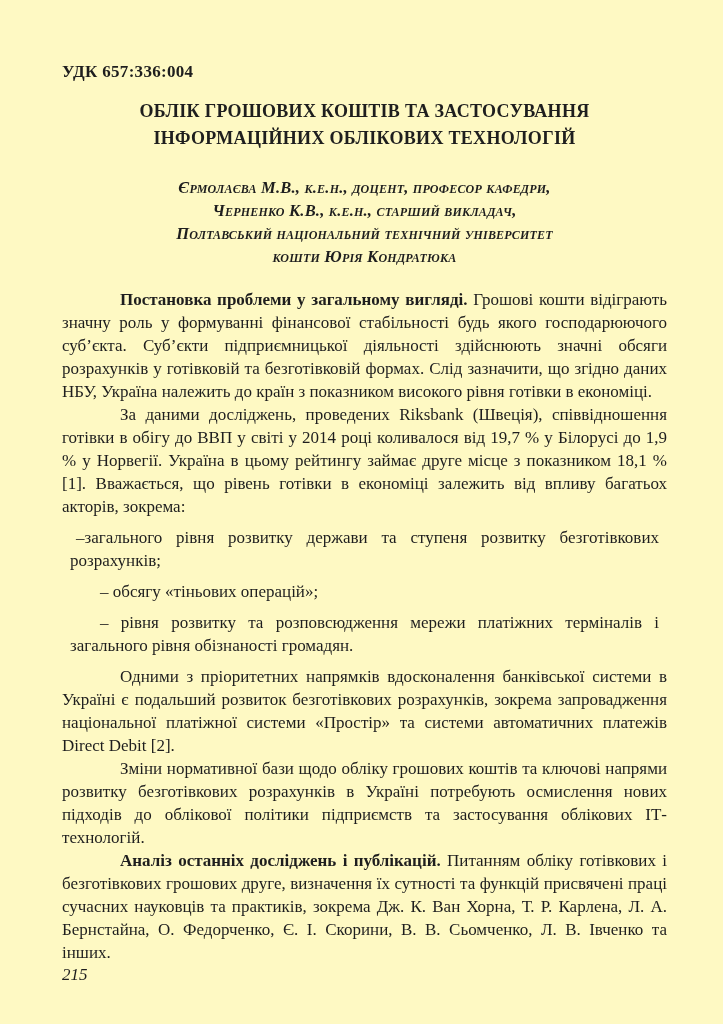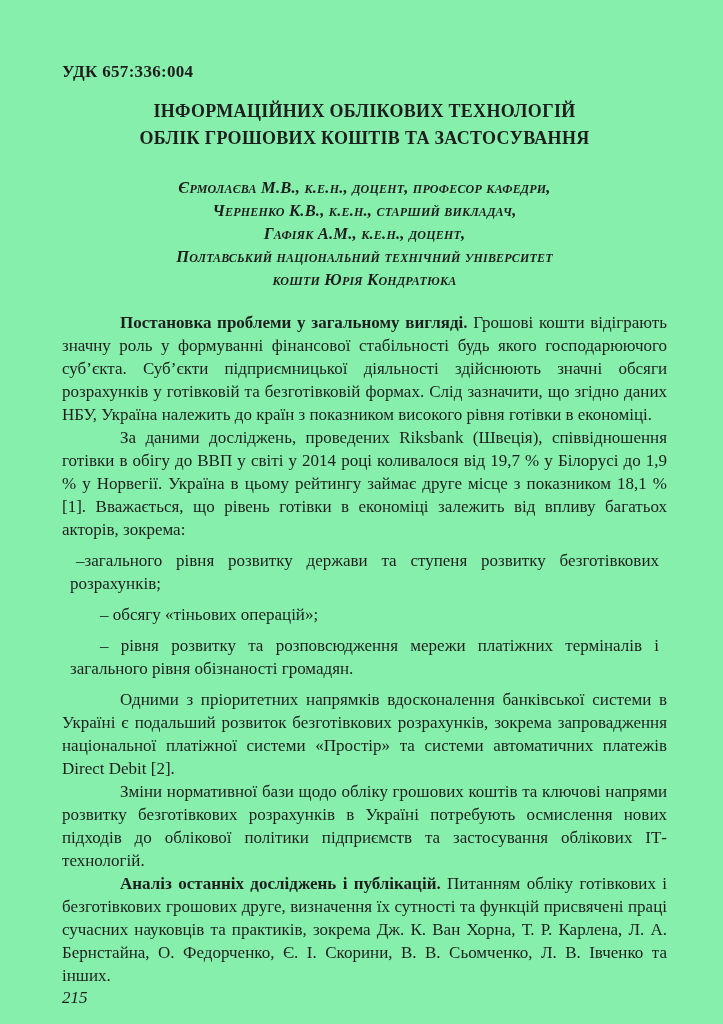--- a/index.html
+++ b/index.html
@@ -1,21 +1,21 @@
 <!DOCTYPE html>
 <html lang="uk"><head>
 <meta charset="utf-8">
 <style>
   html, body { margin: 0; padding: 0; background: #ffffff; }
   .page {
     position: relative;
     width: 723px;
     height: 1024px;
     margin: 0 auto;
-    background: #86efac;
+    background: #fef9c3;
     color: #1e1e1e;
     font-family: "Liberation Serif", "DejaVu Serif", serif;
     box-sizing: border-box;
     padding: 62px 56px 48px 62px;
     display: flex;
     flex-direction: column;
     overflow: hidden;
   }
   .udc {
     font-weight: bold;
@@ -60,28 +60,27 @@
   }
 </style>
 </head>
 <body>
 
 <div class="page">
 
   <div class="udc">УДК 657:336:004</div>
 
   <div class="title">
+    <div>ОБЛІК ГРОШОВИХ КОШТІВ ТА ЗАСТОСУВАННЯ</div>
     <div>ІНФОРМАЦІЙНИХ ОБЛІКОВИХ ТЕХНОЛОГІЙ</div>
-    <div>ОБЛІК ГРОШОВИХ КОШТІВ ТА ЗАСТОСУВАННЯ</div>
   </div>
 
   <div class="authors">
     <div>Єрмолаєва М.В., к.е.н., доцент, професор кафедри,</div>
     <div>Черненко К.В., к.е.н., старший викладач,</div>
-    <div>Гафіяк А.М., к.е.н., доцент,</div>
     <div>Полтавський національний технічний університет</div>
     <div>кошти Юрія Кондратюка</div>
   </div>
 
   <div class="body-text">
     <p class="para"><span class="lead">Постановка проблеми у загальному вигляді.</span><span> Грошові кошти відіграють значну роль у формуванні фінансової стабільності будь якого господарюючого суб’єкта. Суб’єкти підприємницької діяльності здійснюють значні обсяги розрахунків у готівковій та безготівковій формах. Слід зазначити, що згідно даних НБУ, Україна належить до країн з показником високого рівня готівки в економіці.</span></p>
 
     <p class="para"><span>За даними досліджень, проведених Riksbank (Швеція), співвідношення готівки в обігу до ВВП у світі у 2014 році коливалося від 19,7 % у Білорусі до 1,9 % у Норвегії. Україна в цьому рейтингу займає друге місце з показником 18,1 % [1]. Вважається, що рівень готівки в економіці залежить від впливу багатьох акторів, зокрема:</span></p>
 
     <p class="list-item tight-indent">–загального рівня розвитку держави та ступеня розвитку безготівкових розрахунків;</p>

